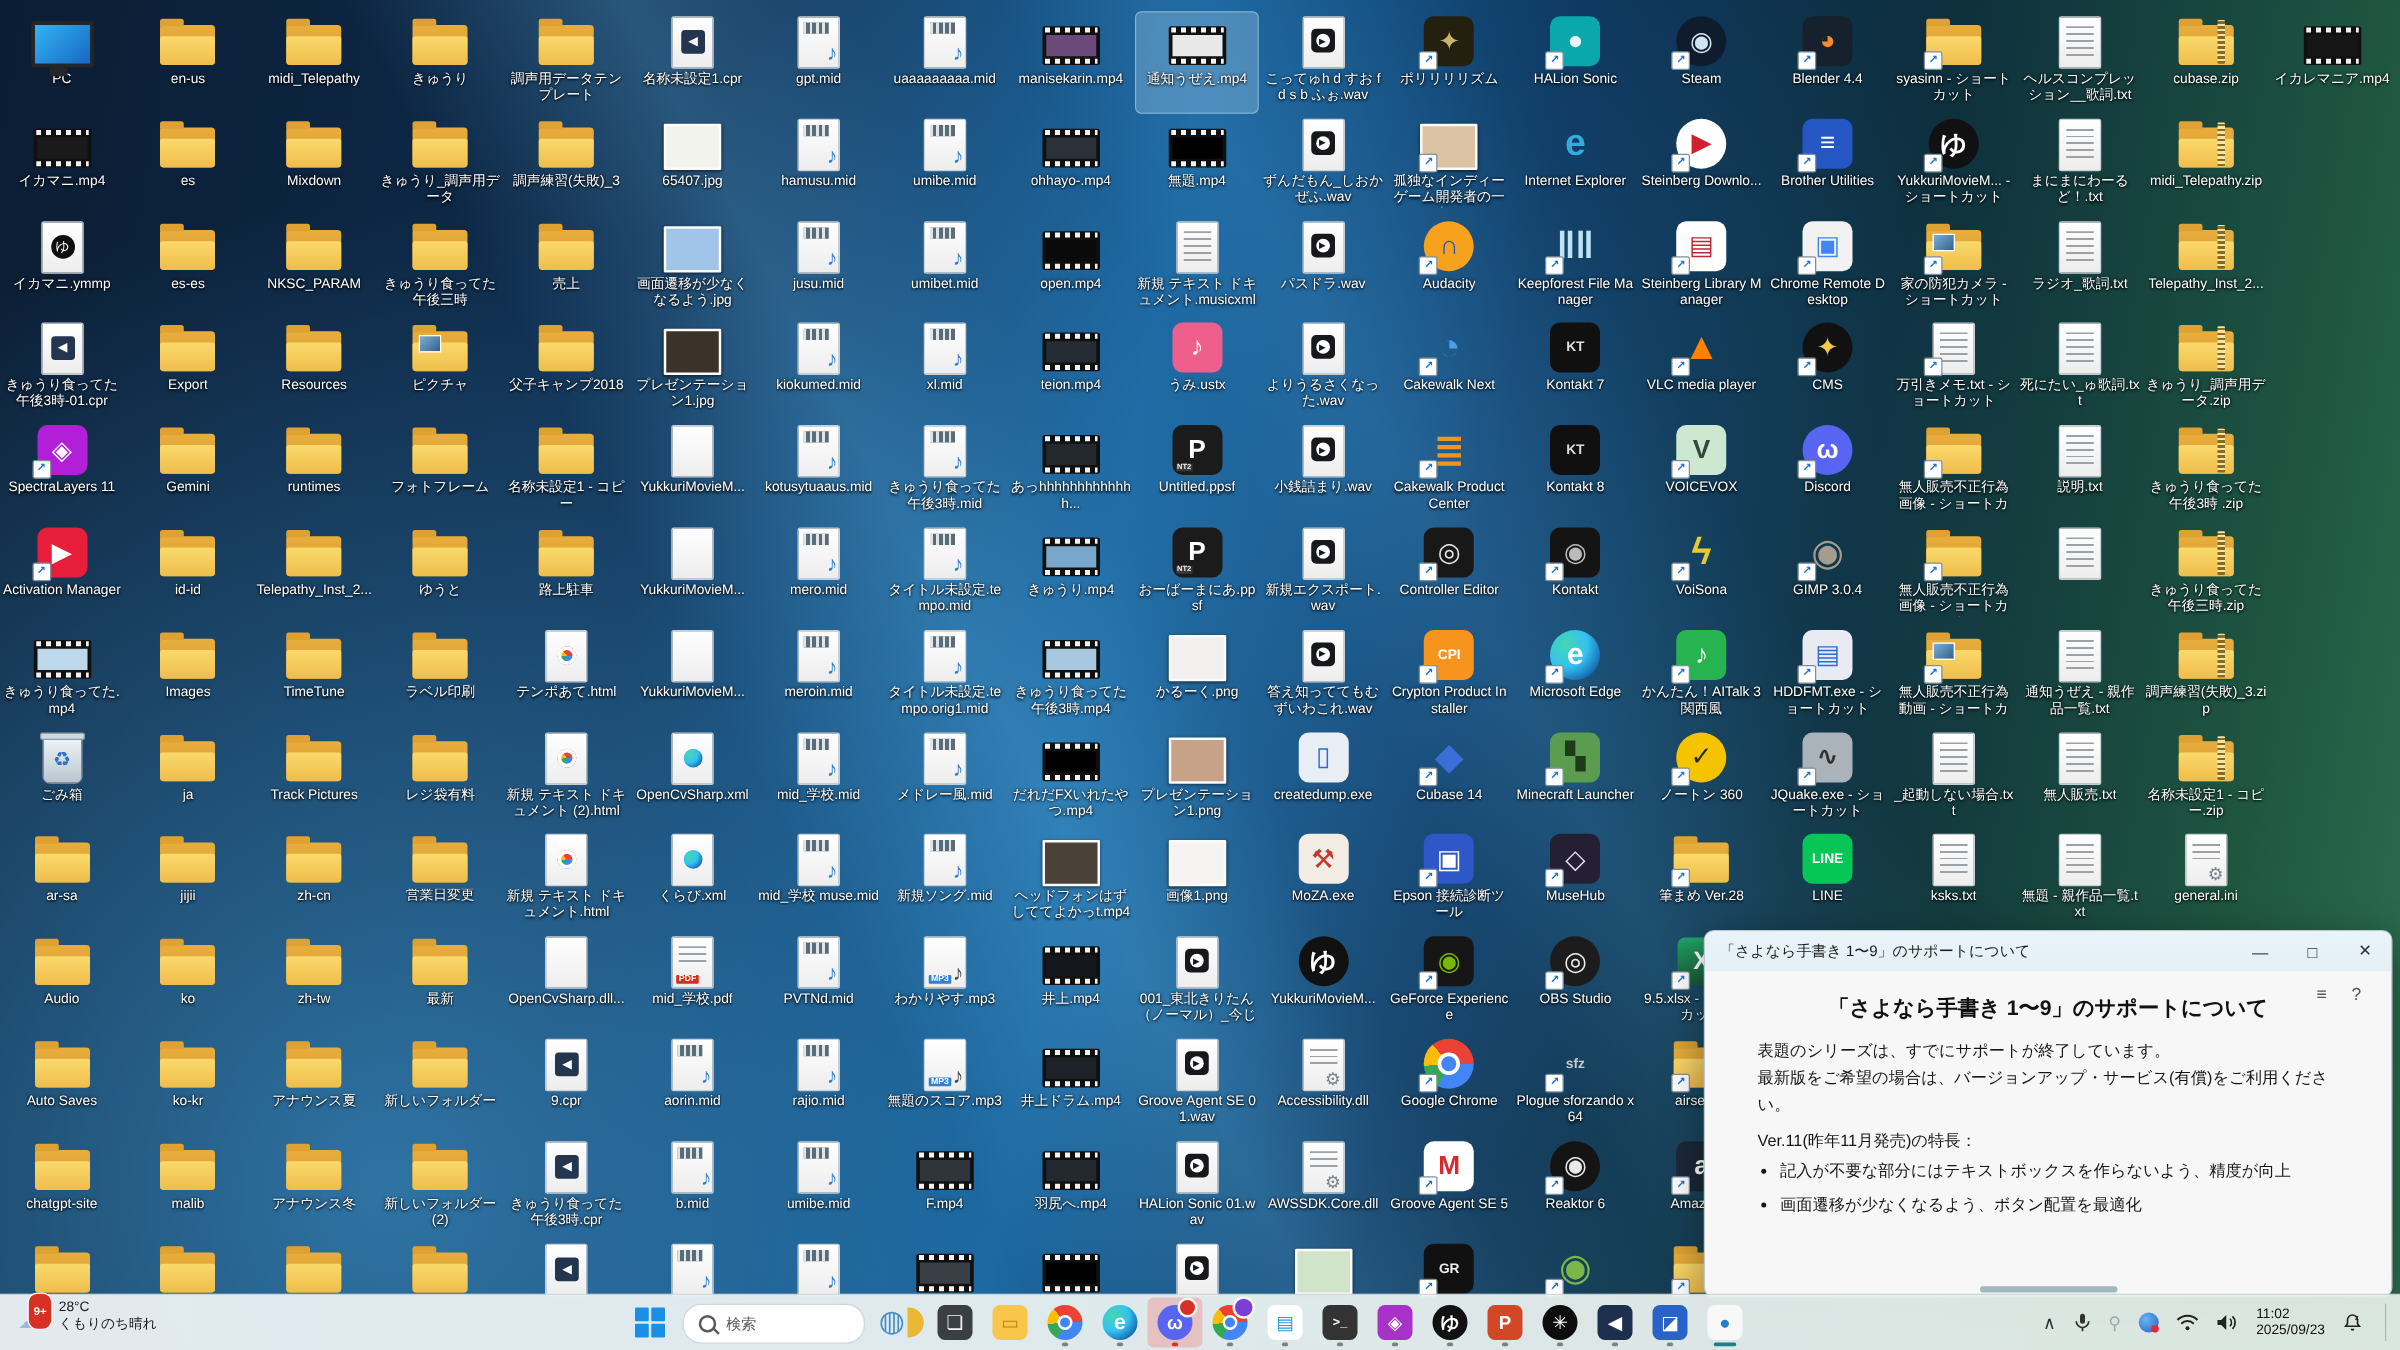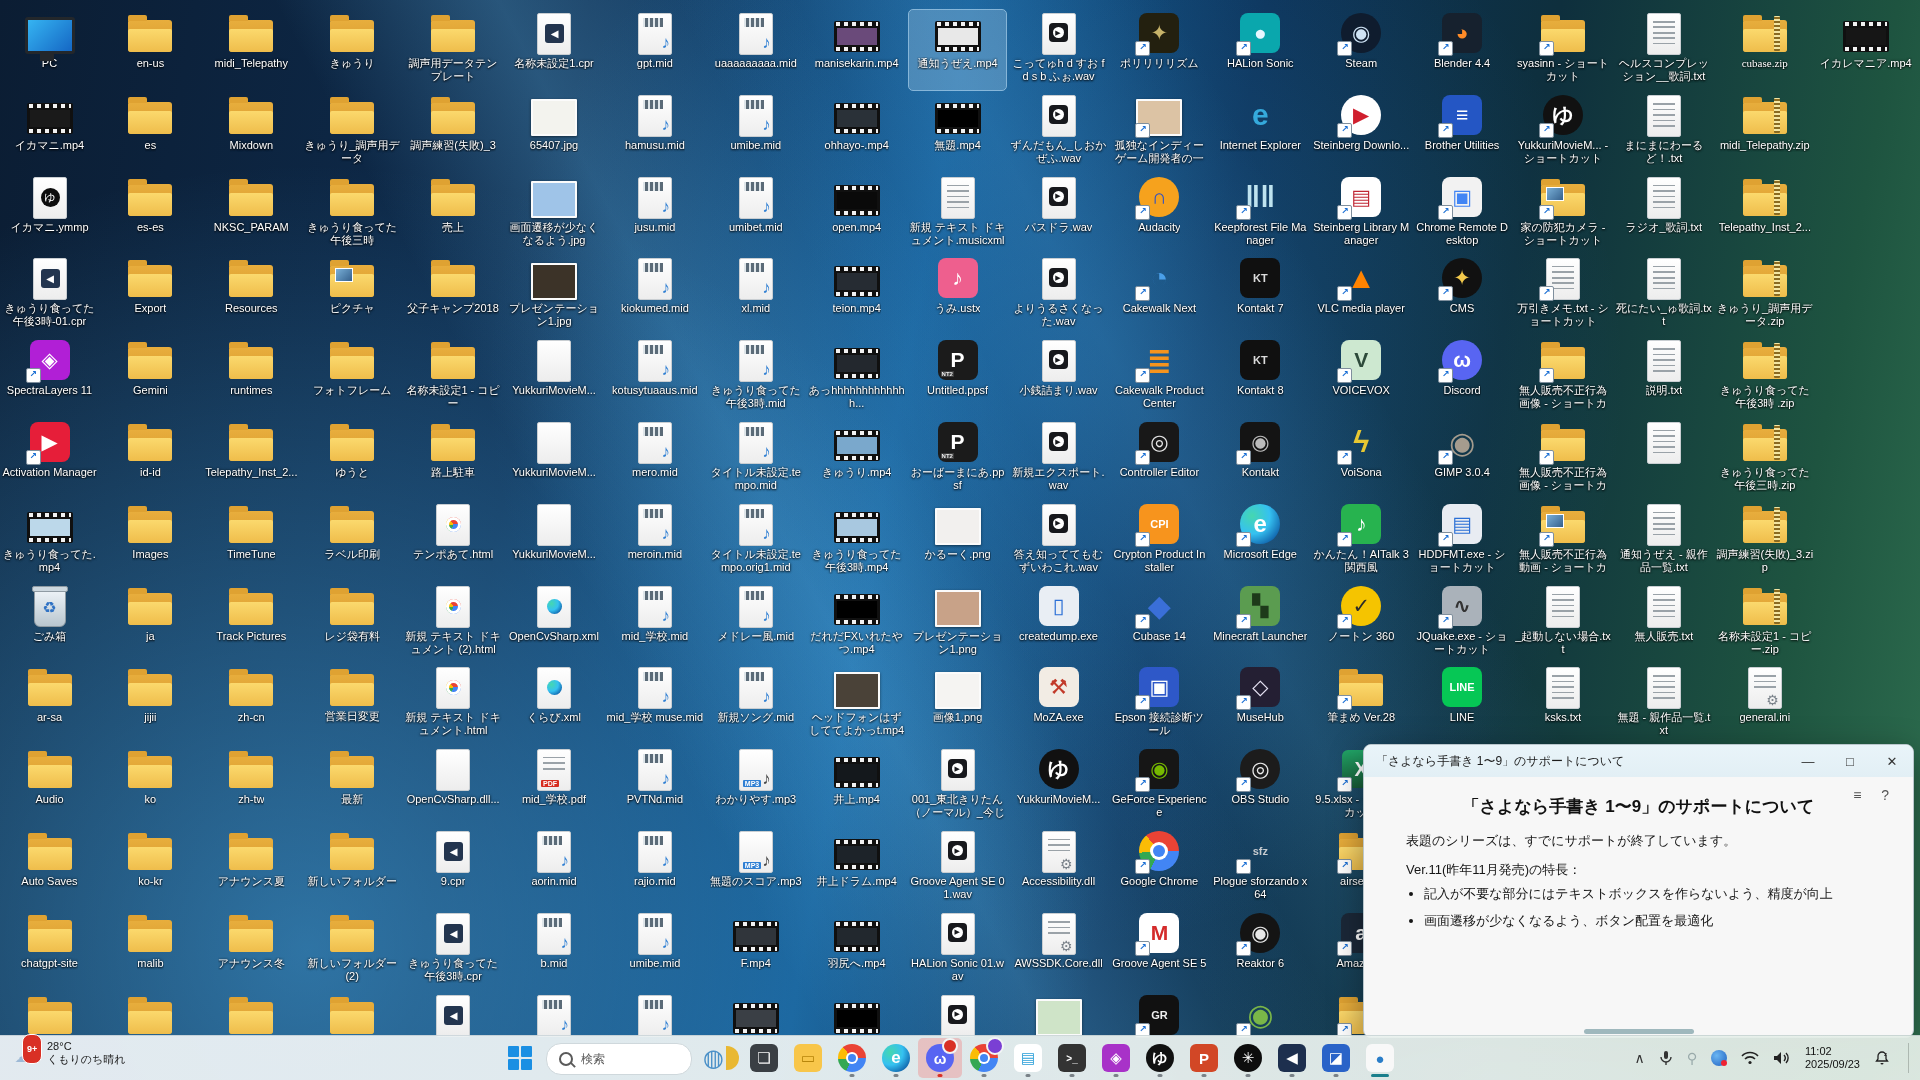--- a/index.html
+++ b/index.html
@@ -260,21 +260,21 @@
       <div class="lbl">syasinn - ショートカット</div>
     </div>
     <div class="cell" style="left: 1615.4px; top: 10px;">
       <div class="art">
         <div class="page">
           <div class="lines"></div>
         </div>
       </div>
       <div class="lbl">ヘルスコンプレッション__歌詞.txt</div>
     </div>
-    <div class="cell" style="left: 1716.3px; top: 10px; font-family: Liberation Serif, serif;">
+    <div class="cell" style="left: 1716.3px; top: 10px;">
       <div class="art">
         <div class="folder">
           <div class="front"></div>
           <div class="zipper"></div>
         </div>
       </div>
       <div class="lbl">cubase.zip</div>
     </div>
     <div class="cell" style="left: 1817.2px; top: 10px;">
       <div class="art">
@@ -1873,20 +1873,21 @@
     <span class="winbtns">
       <span>—</span>
       <span>□</span>
       <span>✕</span>
     </span>
   </div>
   <div class="dtools">≡ ?</div>
   <div class="dhead">「さよなら手書き 1〜9」のサポートについて</div>
   <div class="dbody">
     <div>表題のシリーズは、すでにサポートが終了しています。</div>
+    <div>最新版をご希望の場合は、バージョンアップ・サービス(有償)をご利用ください。</div>
   </div>
   <div class="feat">Ver.11(昨年11月発売)の特長：</div>
   <ul>
     <li>記入が不要な部分にはテキストボックスを作らないよう、精度が向上</li>
     <li>画面遷移が少なくなるよう、ボタン配置を最適化</li>
   </ul>
   <div class="dscroll"></div>
 </div>
 
 <div id="taskbar">

